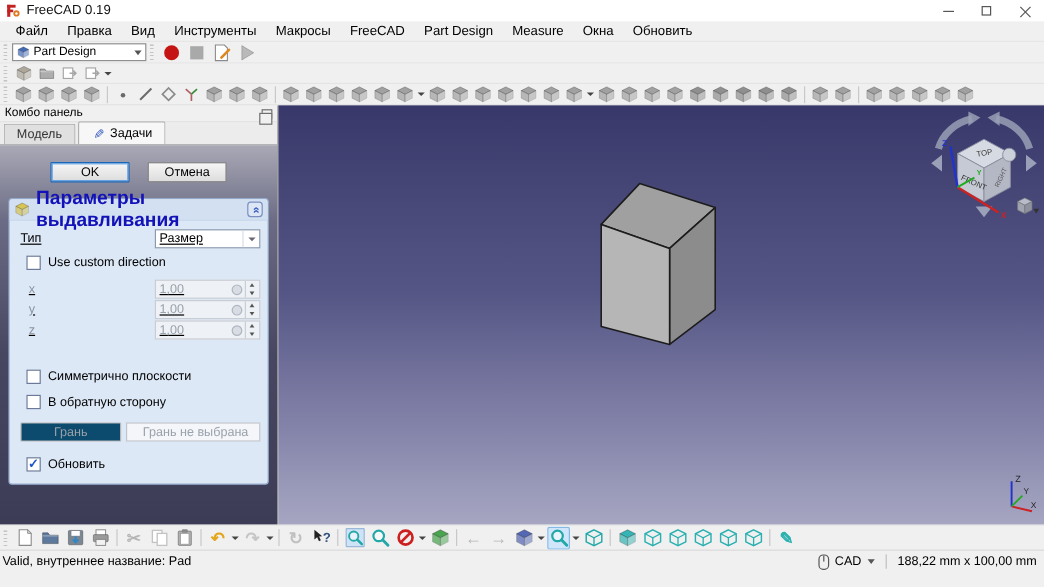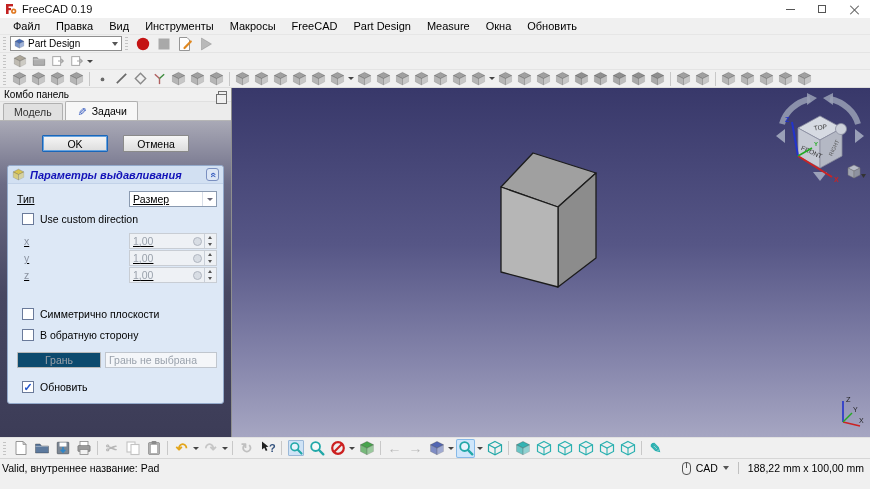--- a/index.html
+++ b/index.html
@@ -60,21 +60,21 @@
   .pen-icon::after { content:"\270E"; color:#2f55bd; font-size:11px; transform:rotate(90deg); }
   .cp-content { flex:1; background:linear-gradient(180deg,#a9a9b6 0%,#6b6b85 20%,#474762 55%,#3c3c57 100%); overflow:hidden; }
 
   .task-buttons { display:flex; justify-content:center; gap:15px; margin-top:14px; }
   .btn { height:17px; min-width:66px; padding:0 10px; background:linear-gradient(#f6f6f6,#dddddd); border:1px solid #8a8a8a; border-radius:1px; font-size:10.5px; display:flex; align-items:center; justify-content:center; }
   .btn.default { border:1px solid #1a66b8; outline:1px solid #66a3e0; outline-offset:-2px; }
   .btn.disabled { color:#9aa0a8; background:#0c4a6e; border-color:#b8b8b8; }
 
   .groupbox { margin:13px 7px 0 7px; background:#dde8f6; border:1px solid #94aacb; border-radius:3px; }
   .gb-header { height:18px; background:#d2e0f2; border-bottom:1px solid #c2d2e8; border-radius:3px 3px 0 0; display:flex; align-items:center; gap:5px; padding:0 4px; }
-  .gb-title { font-weight:bold; font-size:11px; color:#1212b8; flex:1;font-style:italic; }
+  .gb-title { font-weight:bold; font-size:16px; color:#1212b8; flex:1; }
   .gb-header .ig { width:13px; height:13px; }
   .collapse-btn { width:13px; height:13px; border:1px solid #7a8fc0; border-radius:3px; background:#dce6f5; display:flex; align-items:center; justify-content:center; }
   .collapse-btn::after { content:"\00AB"; color:#3a5fc0; font-size:10px; font-weight:bold; transform:rotate(90deg); line-height:10px; }
   .gb-body { padding:7px 6px 9px 9px; font-size:10.5px; }
   .frow { display:flex; align-items:center; height:16px; margin-bottom:5px;text-decoration:underline; }
   .frow .flabel { flex:1; }
   .frow.dis .flabel { color:#8a92a0; }
   .fcontrol { width:88px; flex:0 0 88px; height:16px; display:flex; align-items:flex-start; }
   .combo { width:100%; height:16px; background:#fff; border:1px solid #8a9ab0; display:flex; align-items:center; }
   .combo .cval { flex:1; padding-left:3px; }
@@ -91,21 +91,21 @@
   .spinbtns span { flex:1; display:flex; align-items:center; justify-content:center; }
   .spinbtns .up::after { content:""; width:0; height:0; border-left:2.5px solid transparent; border-right:2.5px solid transparent; border-bottom:3px solid #555; }
   .spinbtns .dn::after { content:""; width:0; height:0; border-left:2.5px solid transparent; border-right:2.5px solid transparent; border-top:3px solid #555; }
   .chkrow { display:flex; align-items:center; margin:7px 0 7px 5px; height:14px; }
   .checkbox { width:12px; height:12px; background:#fff; border:1px solid #6a7a9a; margin-right:6px; display:flex; align-items:center; justify-content:center; flex:0 0 12px; }
   .checkbox.checked::after { content:"\2713"; color:#2255cc; font-size:11px; font-weight:bold; line-height:10px; }
   .xyzrows { margin-left:7px; }
   .xyzrows .frow { margin-bottom:1px; }
   .facerow { display:flex; align-items:center; height:16px; margin:10px 0 12px 0; }
   .facebtn { width:84px; flex:0 0 84px; height:16px; }
-  .facefield { flex:1; margin-left:4px; height:16px; background:#f4f6f9; border:1px solid #c0c6ce; color:#9aa2ac; display:flex; align-items:center; padding-left:3px; }
+  .facefield { flex:1; margin-left:4px; height:16px; background:#f4f6f9; border:1px solid #c0c6ce; color:#9aa2ac; display:flex; align-items:center; padding-left:13px; }
 
   
   .viewport { position:relative; flex:1; background:linear-gradient(180deg,#38386a 0%,#55558400 0%), linear-gradient(180deg,#38386a 0%,#565686 45%,#8585ab 78%,#a6a6c2 100%); overflow:hidden; }
   .viewport svg.scene { position:absolute; inset:0; }
   .navcube { position:absolute; right:4px; top:2px; width:92px; height:92px; }
   .axisind { position:absolute; right:6px; bottom:8px; width:28px; height:36px; }
 
   
   .mdibar { height:12px; background:#fbfbfb; border-top:1px solid #c9c9c9; display:flex; align-items:stretch; position:relative; }
   .mdi-tab { margin-left:237px; display:flex; align-items:center; gap:4px; padding:0 5px; background:linear-gradient(#fdfdfd,#ededed); border:1px solid #b4b4b4; border-top:none; border-radius:0 0 2px 2px; font-size:10px; }

